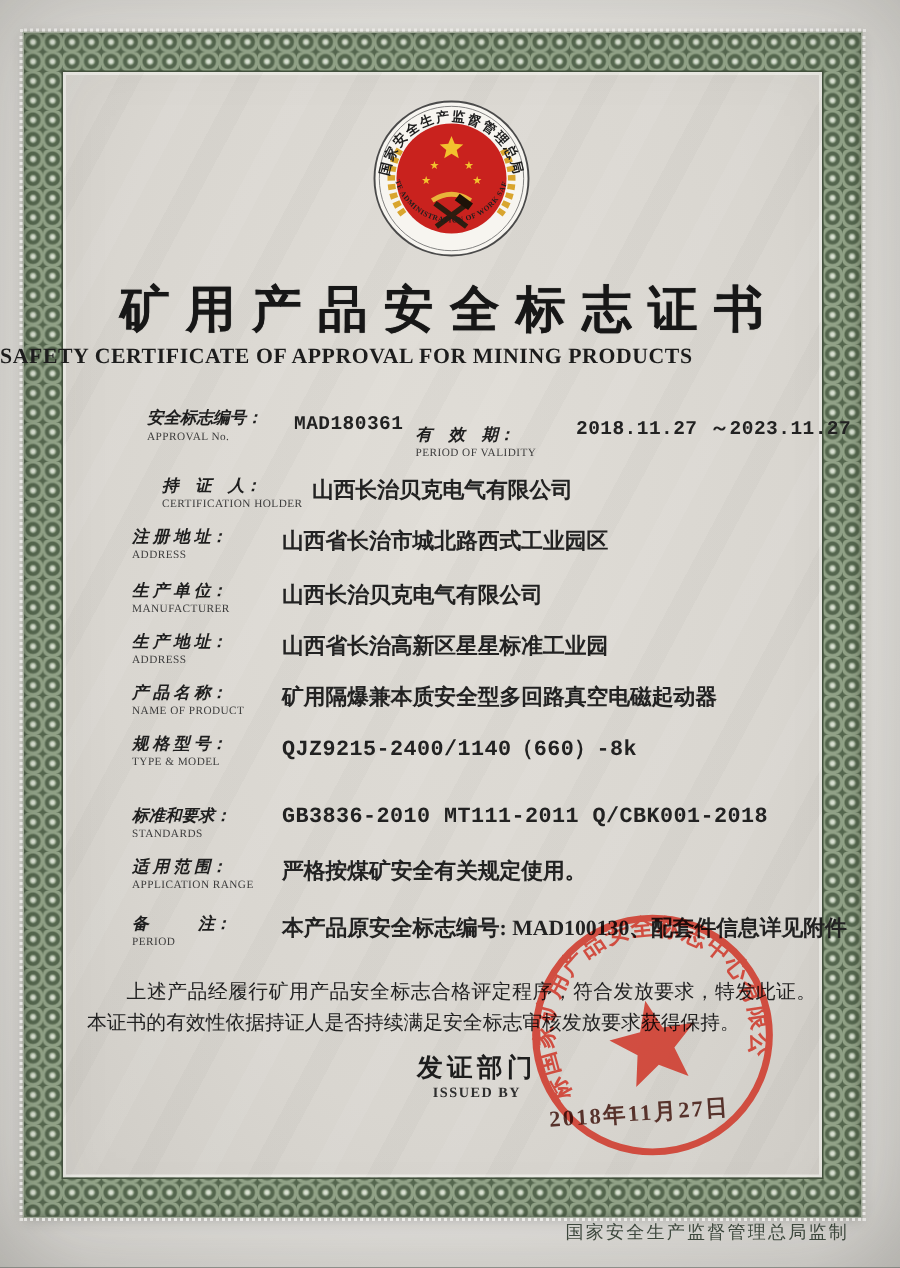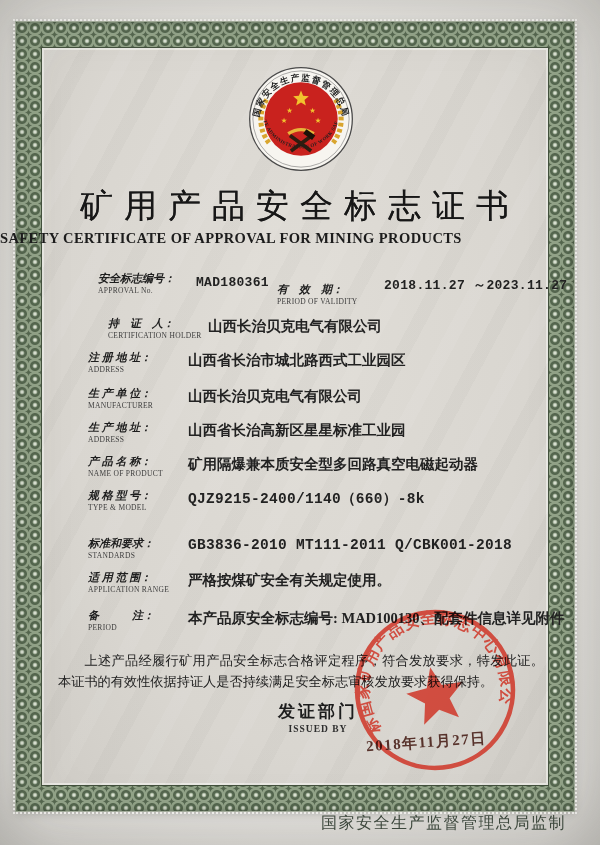--- a/index.html
+++ b/index.html
@@ -27,42 +27,42 @@
     border:1px solid #43513d;
     background:radial-gradient(ellipse at 50% 38%, #e0ddd7 0%, #d9d6d0 65%, #cfccc6 100%);
     box-shadow:inset 0 0 0 2px rgba(245,244,240,.65);
   }
   .inner::after{content:"";position:absolute;inset:0;pointer-events:none;
     background:repeating-linear-gradient(118deg, rgba(255,255,255,.06) 0 14px, transparent 14px 34px, rgba(90,90,82,.035) 34px 48px, transparent 48px 70px);}
   
   .content{position:absolute;inset:0;z-index:3;}
   .abs{position:absolute;}
   .emblem{left:246px;top:64px;width:110px;height:110px;}
-  .title{left:0;top:184px;width:600px;text-align:center;font-size:33px;font-weight:normal;
+  .title{left:0;top:184px;width:600px;text-align:center;font-size:33px;font-weight:bold;
     letter-spacing:11px;color:#171717;text-shadow:0 0 .5px #333;}
   .subtitle{left:0;top:230px;width:600px;text-align:left;font-size:14.5px;font-weight:bold;
     letter-spacing:.4px;color:#1c1c1c;}
   .lab-cn{display:block;font-size:11px;font-weight:bold;color:#1e1e1e;white-space:nowrap;font-style:italic;}
   .lab-en{display:block;font-size:7.5px;font-weight:normal;color:#3c3c3c;letter-spacing:.3px;
     margin-top:0;white-space:nowrap;font-family:"Liberation Serif",serif;}
   .row{left:88px;white-space:nowrap;}
   .row .val{position:absolute;left:100px;top:1px;font-size:14.5px;color:#222;white-space:nowrap;}
   .val-cn{font-weight:600;}
   .val-mono{font-family:"Liberation Mono","DejaVu Sans Mono",monospace;font-weight:bold;font-size:13px;letter-spacing:.3px;}
   .val-small{font-size:13px;}
   .statement{left:58px;top:650px;width:486px;font-size:13.2px;line-height:1.6;color:#222;
     text-indent:2em;text-align:justify;}
   .issuedby{left:278px;top:700px;text-align:center;}
   .issuedby .cn{font-size:17px;font-weight:bold;letter-spacing:3px;color:#1d1d1d;}
   .issuedby .en{font-size:9.5px;font-weight:bold;letter-spacing:1px;color:#2e2e2e;margin-top:1px;}
   .seal{left:349px;top:604px;width:172px;height:172px;z-index:6;opacity:.88;
     transform:rotate(-12deg);mix-blend-mode:multiply;}
   .issue-date{left:366px;top:733px;font-size:15px;font-weight:bold;letter-spacing:1.5px;
     color:#57322b;transform:rotate(-4deg);z-index:5;}
-  .footer{right:34px;top:813px;font-size:16px;letter-spacing:1.5px;color:#3c473c;z-index:2;}
+  .footer{right:34px;top:813px;font-size:12px;letter-spacing:1.5px;color:#3c473c;z-index:2;}
 </style>
 </head>
 <body>
 
 <div class="photo">
 
   <div class="frame">
     <div class="inner"></div>
   </div>
 

